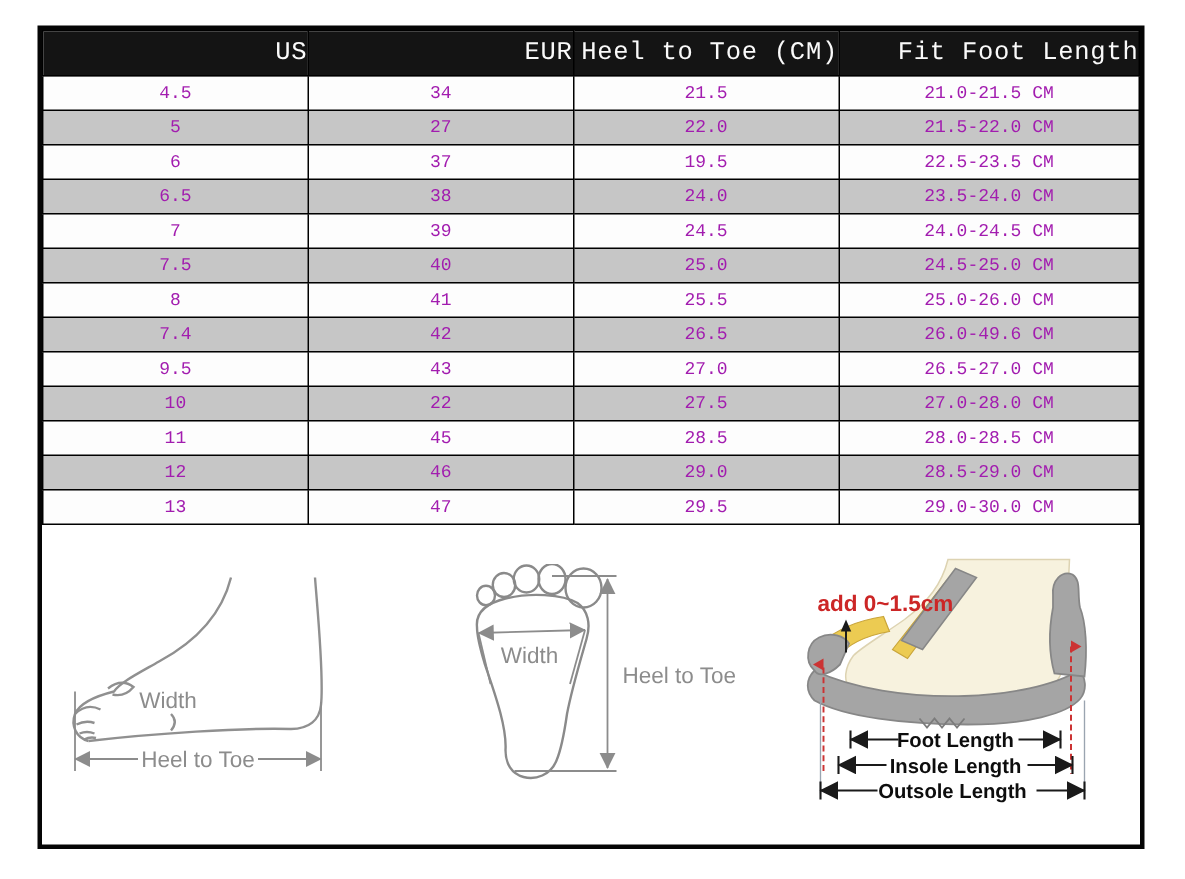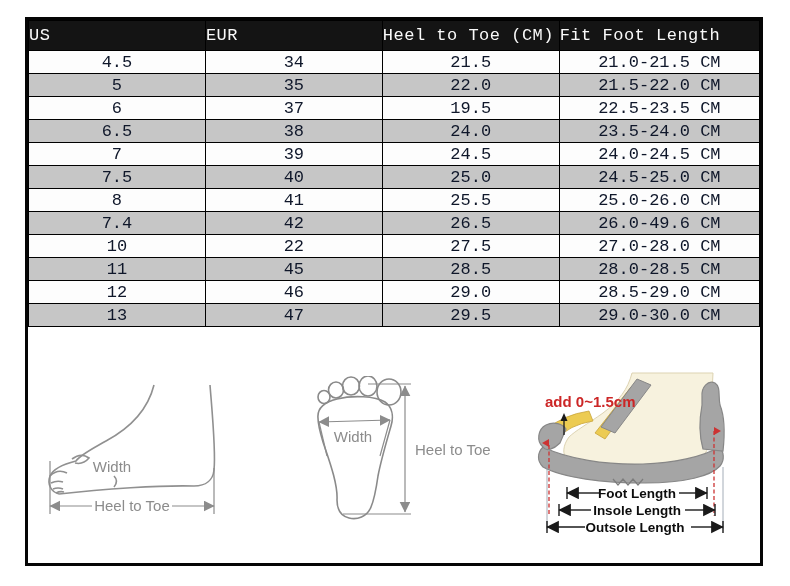--- a/index.html
+++ b/index.html
@@ -10,24 +10,24 @@
   .frame{
     position:absolute;left:25px;top:17px;width:732px;height:543px;
     border:3px solid #050505;background:#ffffff;
   }
   table.size-table{
     border-collapse:collapse;width:100%;table-layout:fixed;
   }
   table.size-table th{
     background:#141414;color:#fafafa;font-family:"Liberation Mono",monospace;
     font-size:17px;font-weight:400;height:29px;border:1px solid #000;padding:0;
-    text-align:left;letter-spacing:0.5px;
+    text-align:right;letter-spacing:0.5px;
   }
   table.size-table td{
-    font-family:"Liberation Mono",monospace;font-size:17px;color:#0f172a;
+    font-family:"Liberation Mono",monospace;font-size:12px;color:#a21caf;
     height:22px;border:1px solid #000;padding:0;text-align:center;
   }
   table.size-table tbody tr:nth-child(even){background:#c6c6c6;}
   table.size-table tbody tr:nth-child(odd){background:#fdfdfd;}
   .diag{position:absolute;}
   .caption{
     position:absolute;left:24px;top:503px;width:700px;
     font-size:15.5px;color:#1c1c1c;
   }
   svg text{font-family:"Liberation Sans",sans-serif;}
@@ -57,21 +57,21 @@
     </thead>
     <tbody id="table-body">
         <tr>
           <td>4.5</td>
           <td>34</td>
           <td>21.5</td>
           <td>21.0-21.5 CM</td>
         </tr>
         <tr>
           <td>5</td>
-          <td>35</td>
+          <td>27</td>
           <td>22.0</td>
           <td>21.5-22.0 CM</td>
         </tr>
         <tr>
           <td>6</td>
           <td>37</td>
           <td>19.5</td>
           <td>22.5-23.5 CM</td>
         </tr>
         <tr>
@@ -96,20 +96,26 @@
           <td>8</td>
           <td>41</td>
           <td>25.5</td>
           <td>25.0-26.0 CM</td>
         </tr>
         <tr>
           <td>7.4</td>
           <td>42</td>
           <td>26.5</td>
           <td>26.0-49.6 CM</td>
+        </tr>
+        <tr>
+          <td>9.5</td>
+          <td>43</td>
+          <td>27.0</td>
+          <td>26.5-27.0 CM</td>
         </tr>
         <tr>
           <td>10</td>
           <td>22</td>
           <td>27.5</td>
           <td>27.0-28.0 CM</td>
         </tr>
         <tr>
           <td>11</td>
           <td>45</td>

